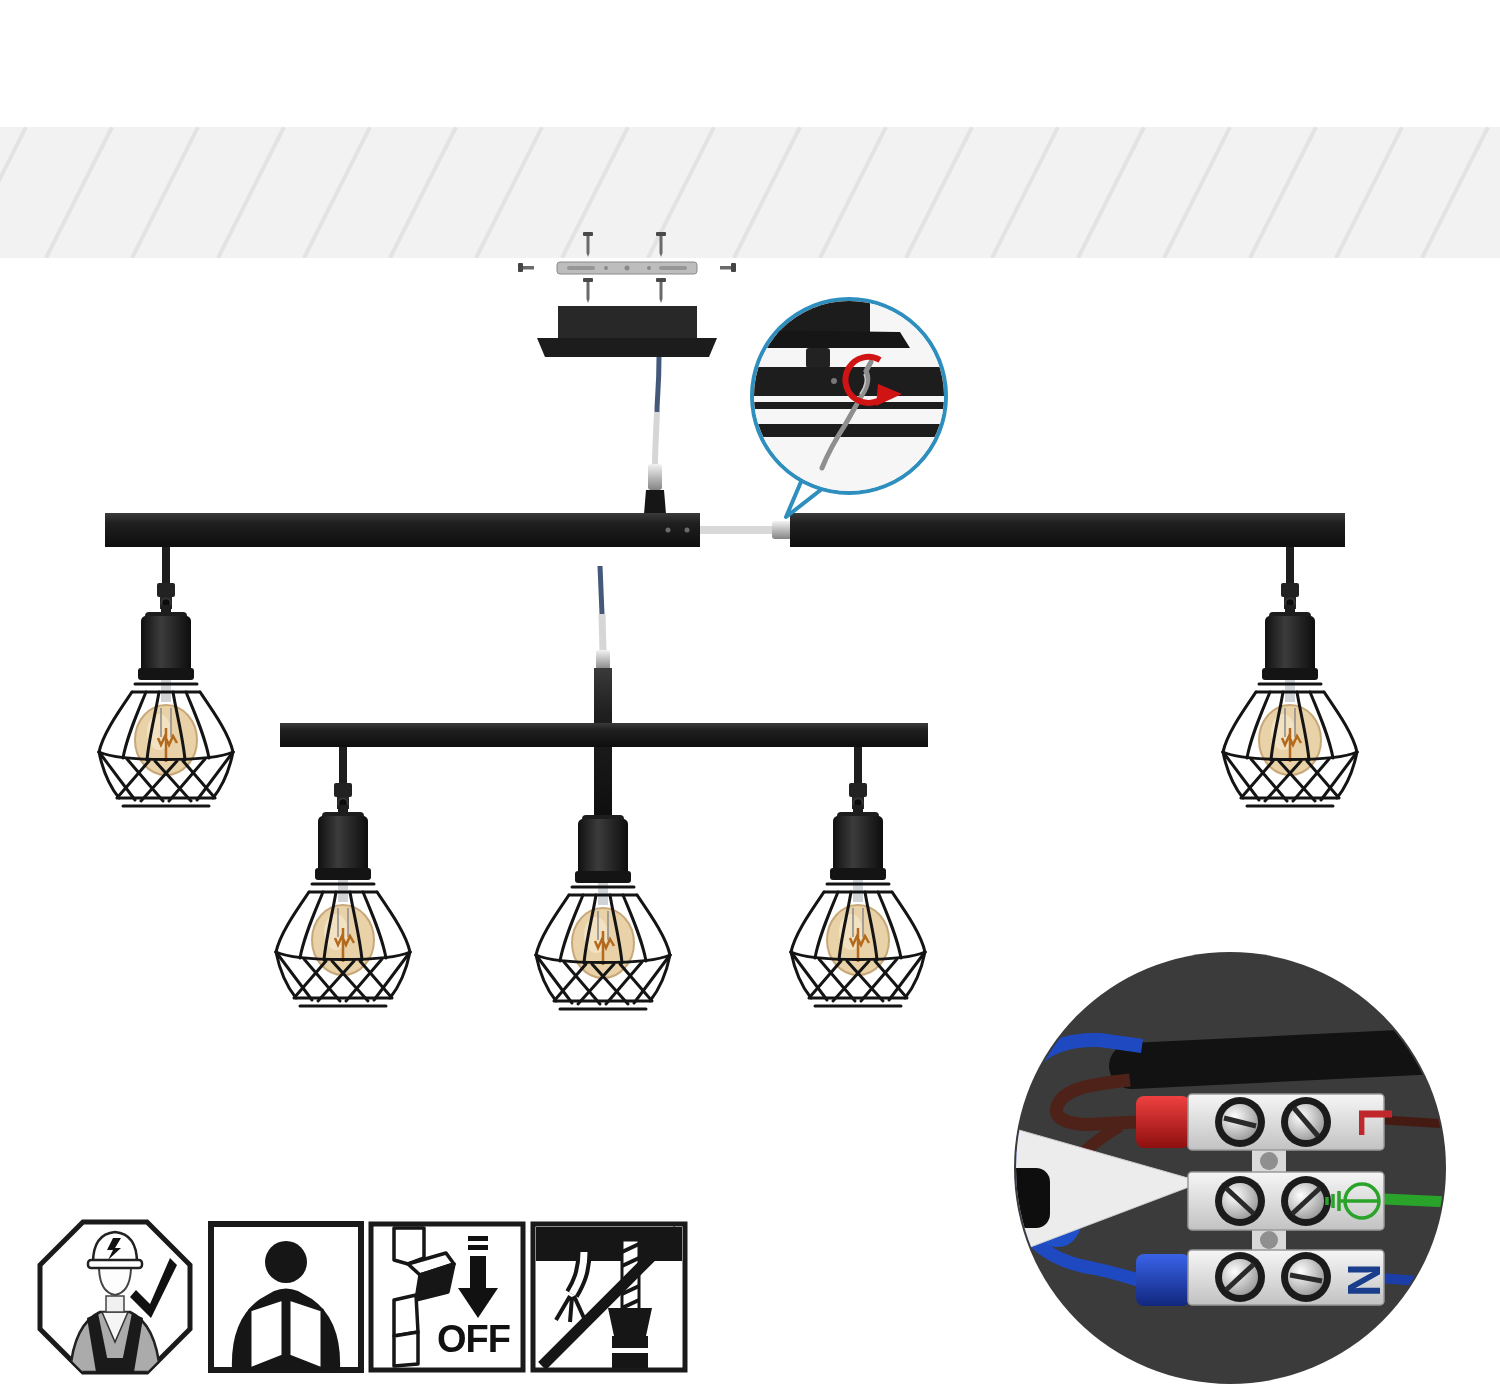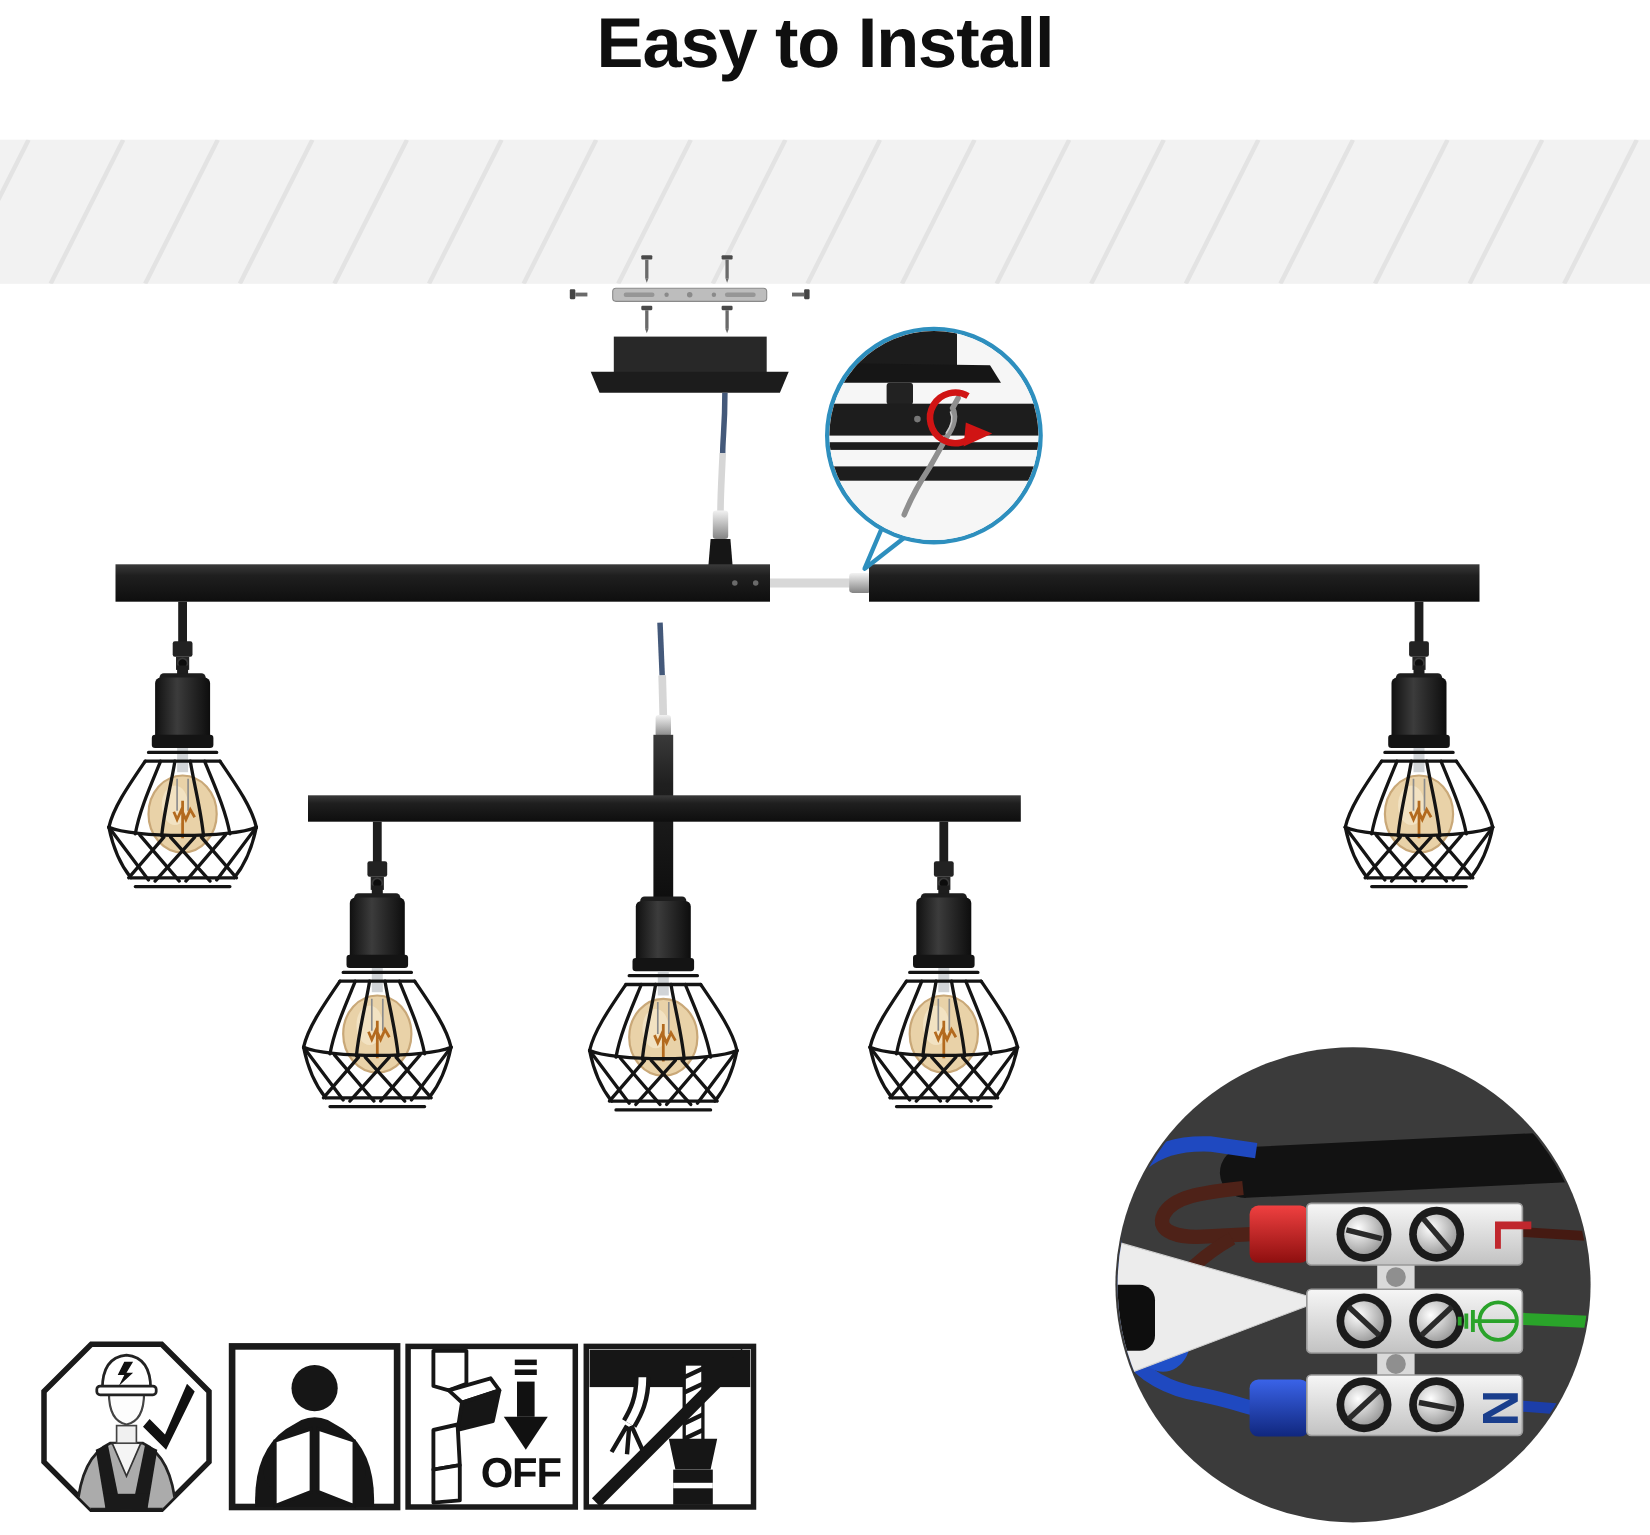--- a/index.html
+++ b/index.html
@@ -7,21 +7,20 @@
          font-family:"Liberation Sans", sans-serif;}
   #page-title{position:absolute;top:2px;left:0;width:100%;text-align:center;
               font-size:64px;font-weight:bold;letter-spacing:-1px;color:#0f0f0f;}
   #scene{position:absolute;top:0;left:0;}
   text{font-family:"Liberation Sans", sans-serif;}
 </style>
 </head>
 <body>
 
 <div id="stage">
-  <div id="page-title">Easy to Install</div>
 
   <svg id="scene" width="1500" height="1395" viewBox="0 0 1500 1395">
     <defs>
       <linearGradient id="barGrad" x1="0" y1="0" x2="0" y2="1">
         <stop offset="0" stop-color="#3a3a3a"></stop>
           <stop offset="0.3" stop-color="#1f1f1f"></stop>
           <stop offset="1" stop-color="#0e0e0e"></stop>
       </linearGradient>
       <linearGradient id="sockGrad" x1="0" y1="0" x2="1" y2="0">
         <stop offset="0" stop-color="#101010"></stop>

